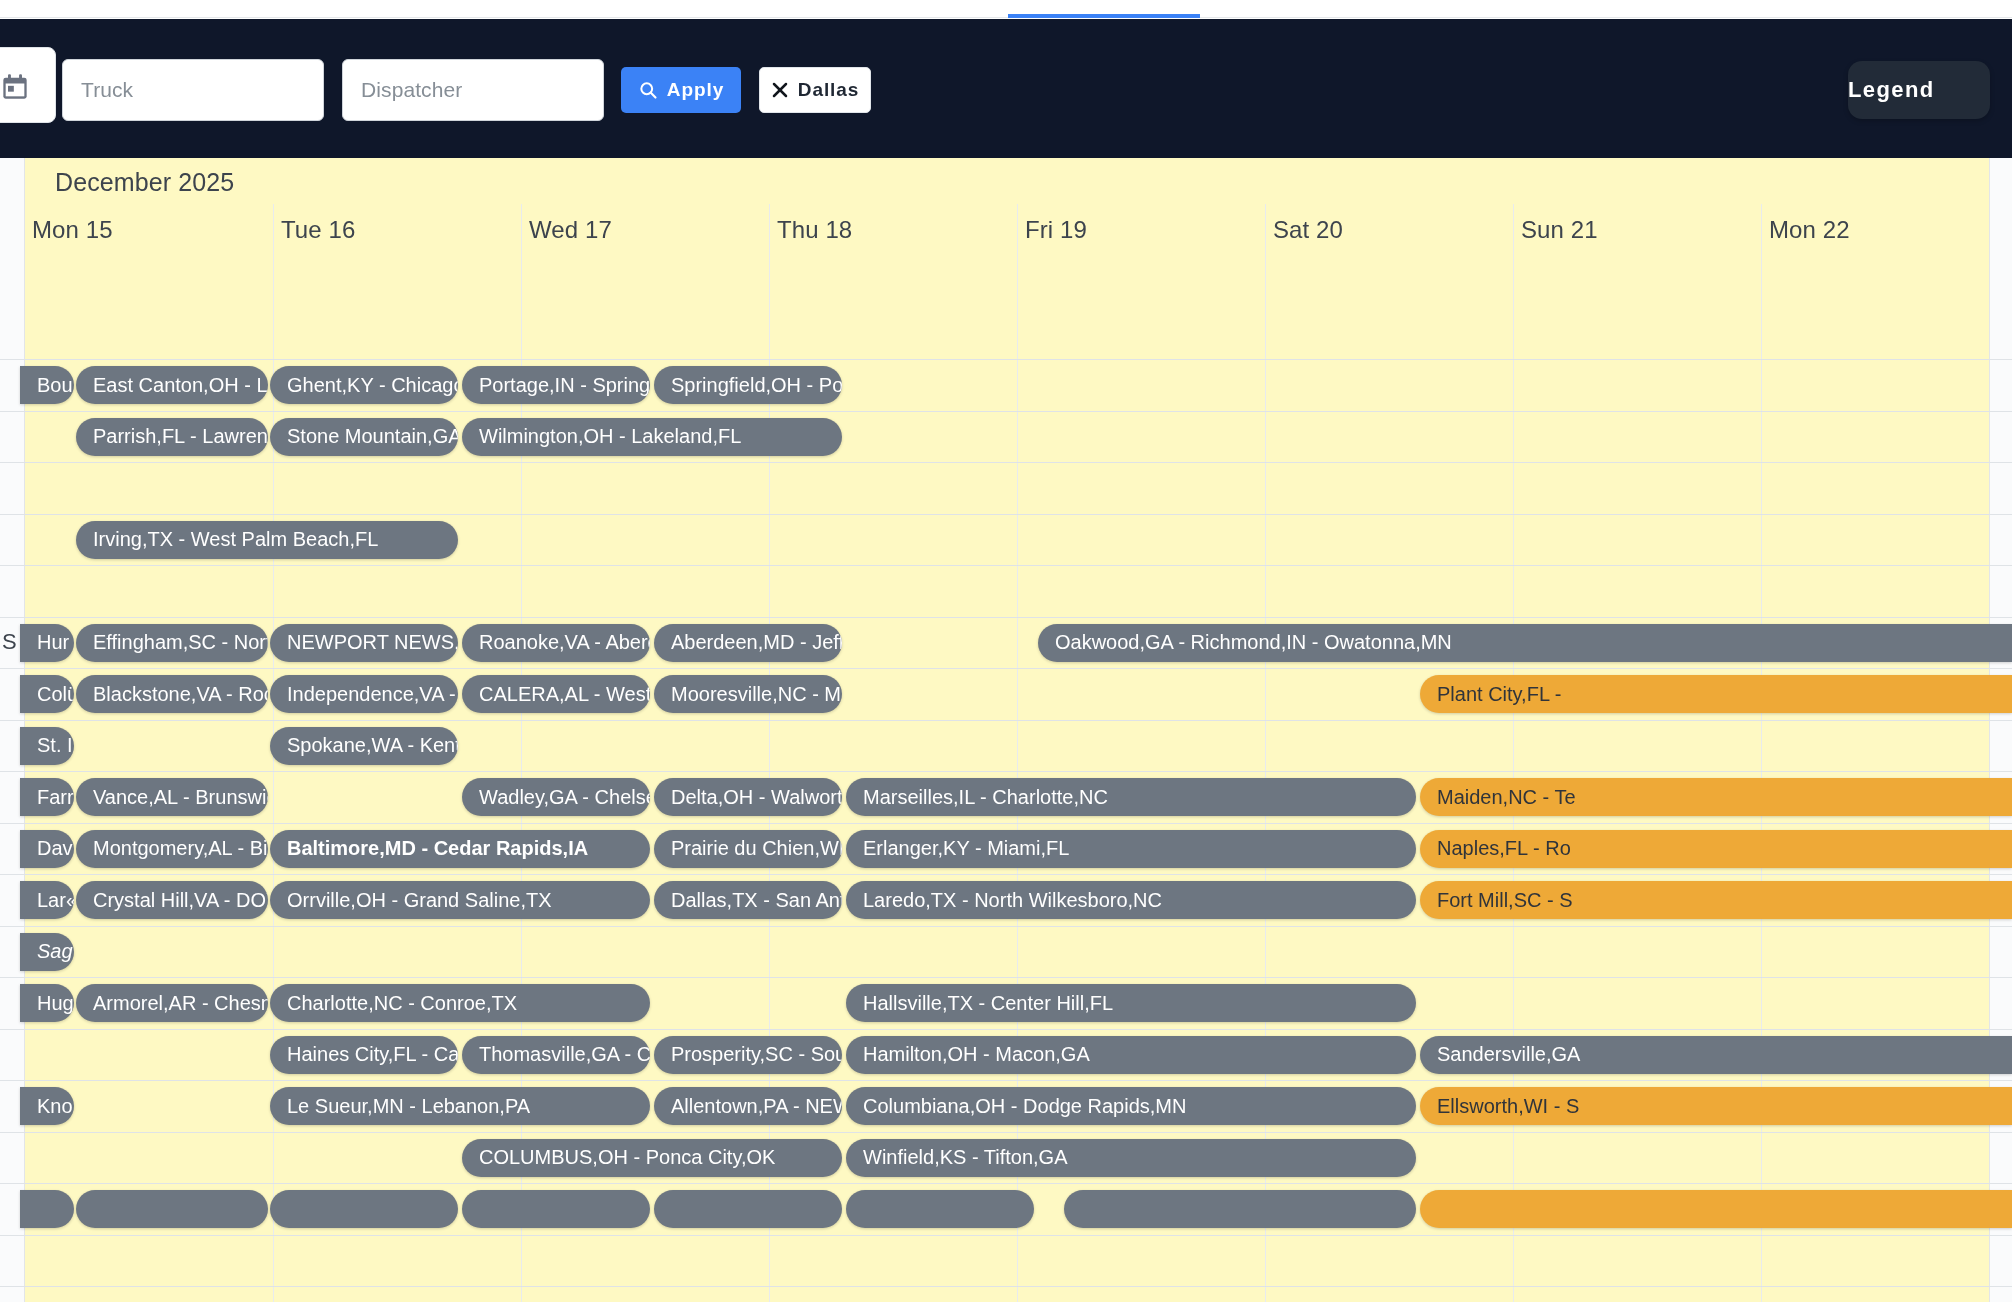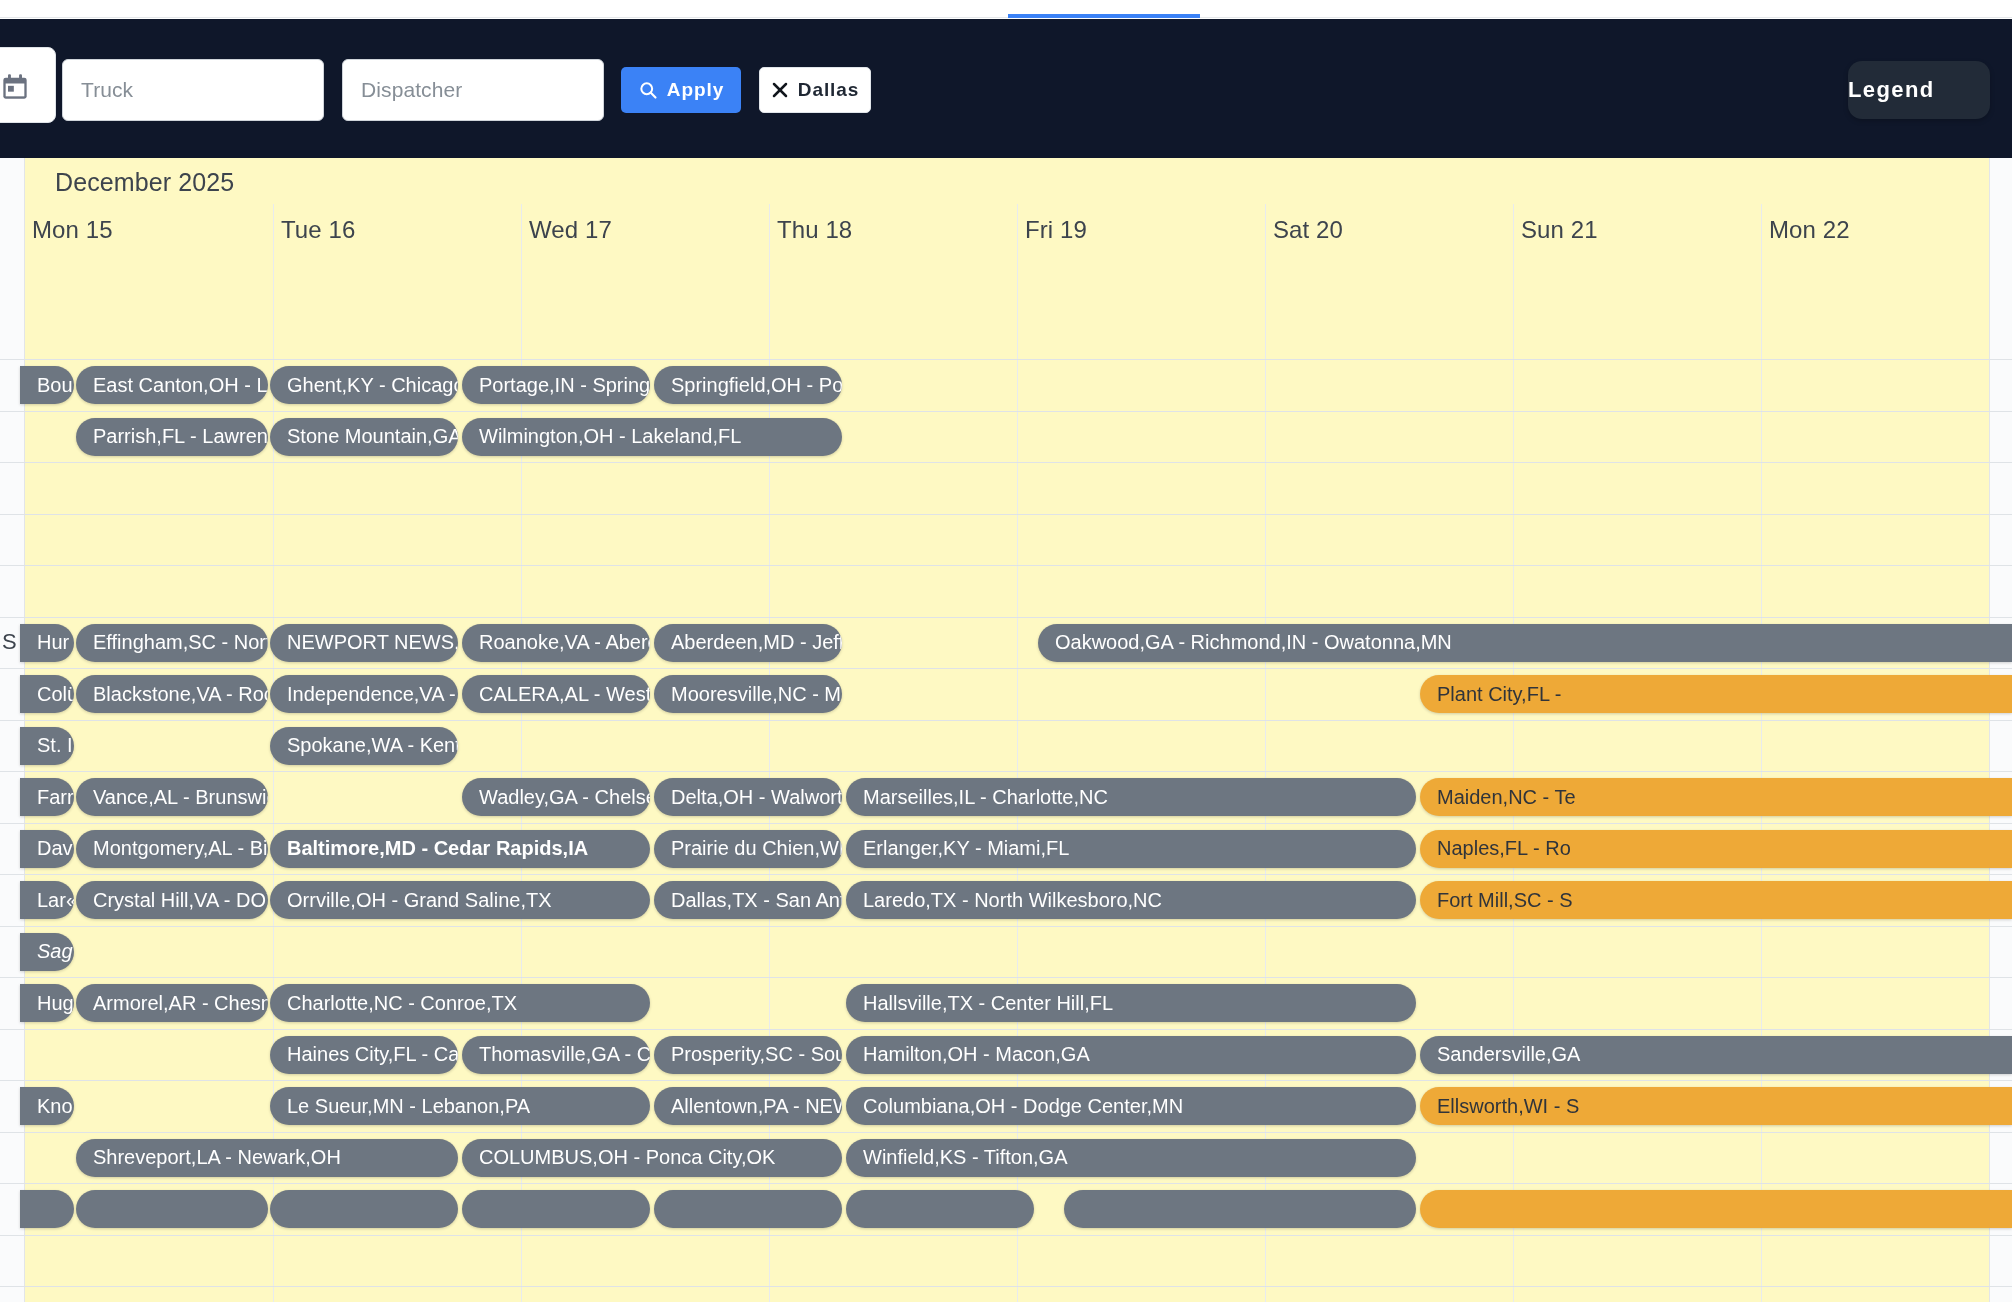--- a/index.html
+++ b/index.html
@@ -228,20 +228,21 @@
     </div>
   <div class="rows" id="events">
       <div class="pill gray clipL" style="left: 20px; width: 54px; top: 7px;">Bou</div>
       <div class="pill gray" style="left: 76px; width: 192px; top: 7px;">East Canton,OH - Lex</div>
       <div class="pill gray" style="left: 270px; width: 188px; top: 7px;">Ghent,KY - Chicago H</div>
       <div class="pill gray" style="left: 462px; width: 188px; top: 7px;">Portage,IN - Springfie</div>
       <div class="pill gray" style="left: 654px; width: 188px; top: 7px;">Springfield,OH - Portà</div>
       <div class="pill gray" style="left: 76px; width: 192px; top: 58.5px;">Parrish,FL - Lawrenc</div>
       <div class="pill gray" style="left: 270px; width: 188px; top: 58.5px;">Stone Mountain,GA -</div>
       <div class="pill gray" style="left: 462px; width: 380px; top: 58.5px;">Wilmington,OH - Lakeland,FL</div>
+      <div class="pill gray" style="left: 76px; width: 382px; top: 161.5px;">Irving,TX - West Palm Beach,FL</div>
       <div class="pill gray clipL" style="left: 20px; width: 54px; top: 264.5px;">Hur</div>
       <div class="pill gray" style="left: 76px; width: 192px; top: 264.5px;">Effingham,SC - Norfo</div>
       <div class="pill gray" style="left: 270px; width: 188px; top: 264.5px;">NEWPORT NEWS,VA</div>
       <div class="pill gray" style="left: 462px; width: 188px; top: 264.5px;">Roanoke,VA - Aberde</div>
       <div class="pill gray" style="left: 654px; width: 188px; top: 264.5px;">Aberdeen,MD - Jeffe</div>
       <div class="pill gray clipR" style="left: 1038px; width: 974px; top: 264.5px;">Oakwood,GA - Richmond,IN - Owatonna,MN</div>
       <div class="pill gray clipL" style="left: 20px; width: 54px; top: 316px;">Colü</div>
       <div class="pill gray" style="left: 76px; width: 192px; top: 316px;">Blackstone,VA - Rock</div>
       <div class="pill gray" style="left: 270px; width: 188px; top: 316px;">Independence,VA - K</div>
       <div class="pill gray" style="left: 462px; width: 188px; top: 316px;">CALERA,AL - West Co</div>
@@ -273,23 +274,22 @@
       <div class="pill gray" style="left: 270px; width: 380px; top: 625px;">Charlotte,NC - Conroe,TX</div>
       <div class="pill gray" style="left: 846px; width: 570px; top: 625px;">Hallsville,TX - Center Hill,FL</div>
       <div class="pill gray" style="left: 270px; width: 188px; top: 676.5px;">Haines City,FL - Cam</div>
       <div class="pill gray" style="left: 462px; width: 188px; top: 676.5px;">Thomasville,GA - Col«</div>
       <div class="pill gray" style="left: 654px; width: 188px; top: 676.5px;">Prosperity,SC - South</div>
       <div class="pill gray" style="left: 846px; width: 570px; top: 676.5px;">Hamilton,OH - Macon,GA</div>
       <div class="pill gray clipR" style="left: 1420px; width: 592px; top: 676.5px;">Sandersville,GA</div>
       <div class="pill gray clipL" style="left: 20px; width: 54px; top: 728px;">Kno</div>
       <div class="pill gray" style="left: 270px; width: 380px; top: 728px;">Le Sueur,MN - Lebanon,PA</div>
       <div class="pill gray" style="left: 654px; width: 188px; top: 728px;">Allentown,PA - NEW</div>
-      <div class="pill gray" style="left: 846px; width: 570px; top: 728px;">Columbiana,OH - Dodge Center,MN</div>
+      <div class="pill gray" style="left: 846px; width: 570px; top: 728px;">Columbiana,OH - Dodge Rapids,MN</div>
       <div class="pill orange clipR" style="left: 1420px; width: 592px; top: 728px;">Ellsworth,WI - S</div>
-      <div class="pill gray" style="left: 76px; width: 382px; top: 779.5px;">Shreveport,LA - Newark,OH</div>
       <div class="pill gray" style="left: 462px; width: 380px; top: 779.5px;">COLUMBUS,OH - Ponca City,OK</div>
       <div class="pill gray" style="left: 846px; width: 570px; top: 779.5px;">Winfield,KS - Tifton,GA</div>
       <div class="pill gray clipL" style="left: 20px; width: 54px; top: 831px;"></div>
       <div class="pill gray" style="left: 76px; width: 192px; top: 831px;"></div>
       <div class="pill gray" style="left: 270px; width: 188px; top: 831px;"></div>
       <div class="pill gray" style="left: 462px; width: 188px; top: 831px;"></div>
       <div class="pill gray" style="left: 654px; width: 188px; top: 831px;"></div>
       <div class="pill gray" style="left: 846px; width: 188px; top: 831px;"></div>
       <div class="pill gray" style="left: 1064px; width: 352px; top: 831px;"></div>
       <div class="pill orange clipR" style="left: 1420px; width: 592px; top: 831px;"></div>

